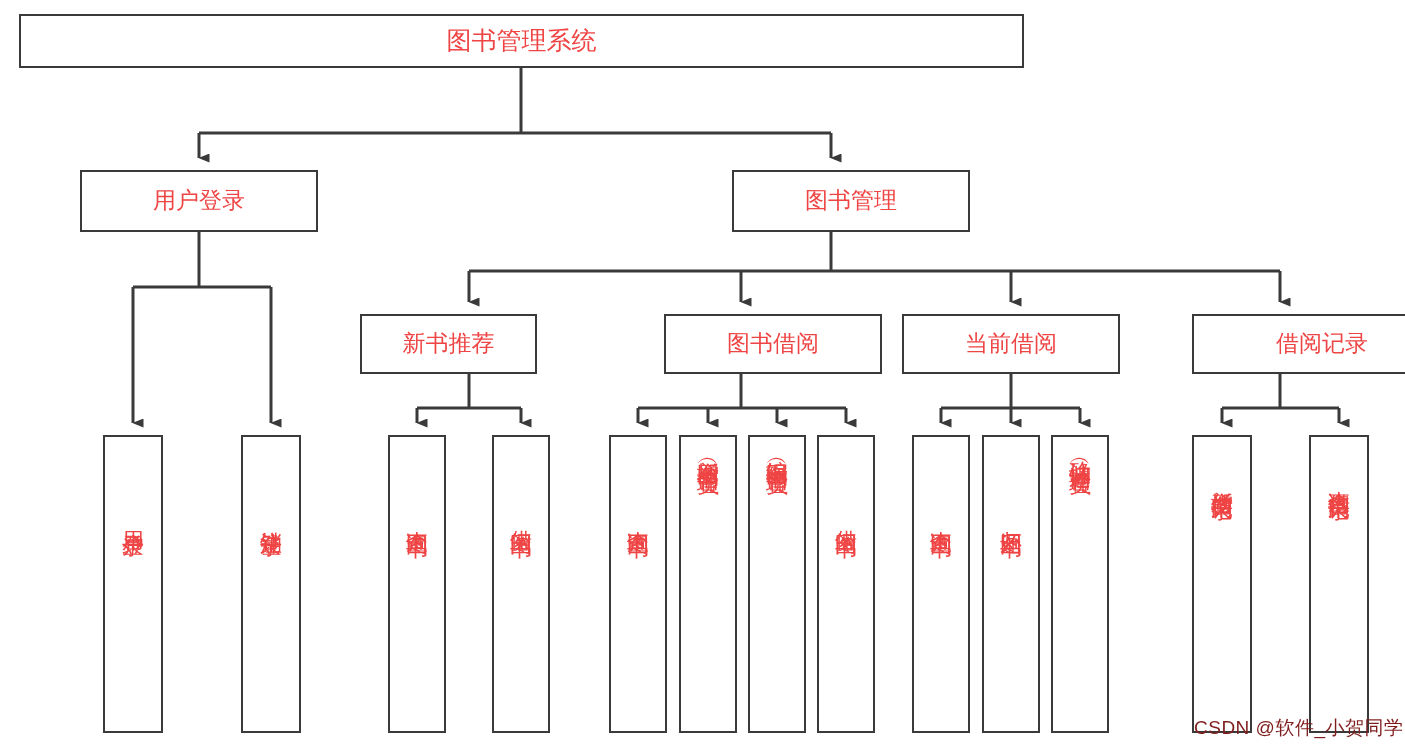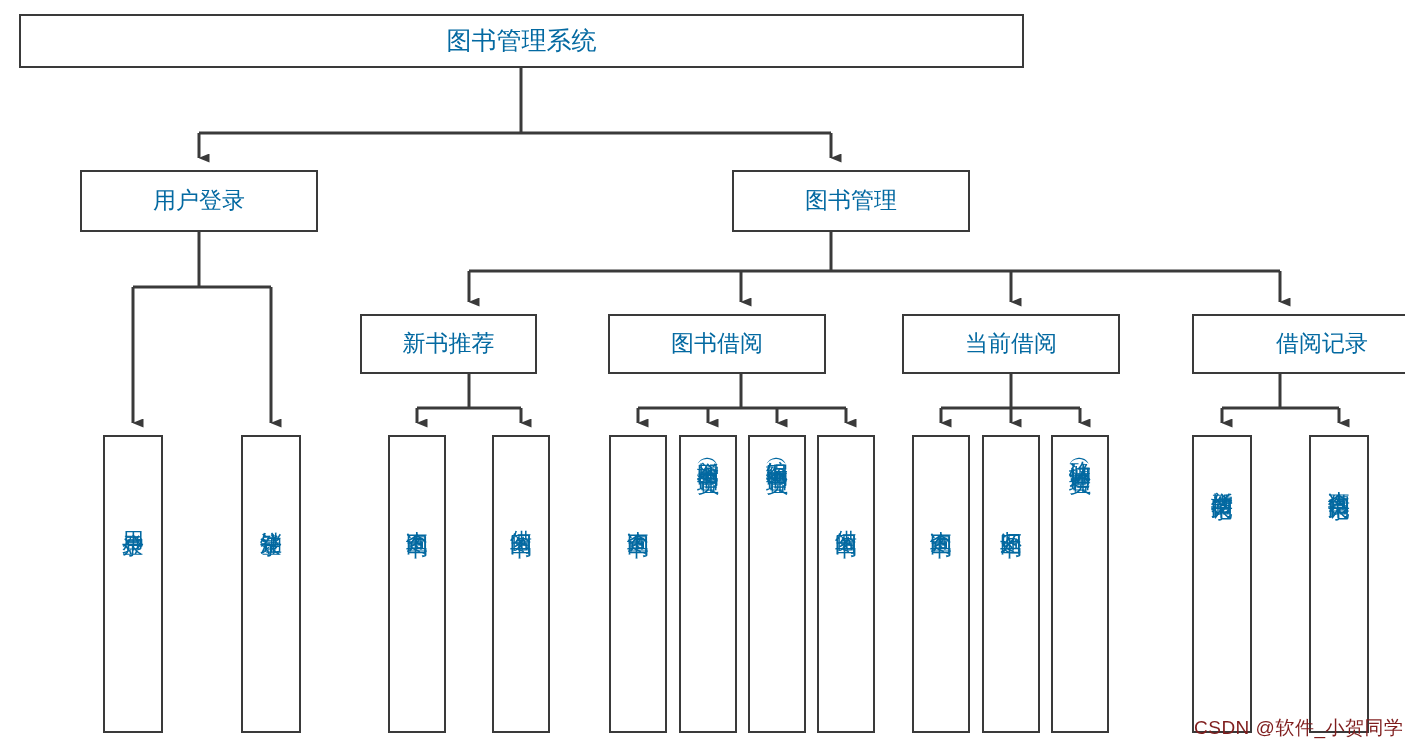--- a/index.html
+++ b/index.html
@@ -30,21 +30,21 @@
     position: absolute;
     box-sizing: border-box;
     background: #ffffff;
     border: 2px solid #3a3a3a;
     display: flex;
     align-items: center;
     justify-content: center;
     z-index: 2;
   }
   .node .node-label {
-    color: #0369a1;
+    color: #ef4444;
     text-align: center;
     line-height: 1.18;
     white-space: nowrap;
   }
   
   .node.level-root .node-label {
     font-size: 25px;
   }
   
   .node.level-1 .node-label,
@@ -141,21 +141,21 @@
   </div>
 
   <div class="node level-1" style="left:712px; top:170px; width:238px; height:62px;margin-left:20px;">
     <span class="node-label">图书管理</span>
   </div>
 
   <div class="node level-2" style="left:360px; top:314px; width:177px; height:60px;">
     <span class="node-label">新书推荐</span>
   </div>
 
-  <div class="node level-2" style="left:608px; top:314px; width:218px; height:60px;">
+  <div class="node level-2" style="left:664px; top:314px; width:218px; height:60px;">
     <span class="node-label">图书借阅</span>
   </div>
 
   <div class="node level-2" style="left:902px; top:314px; width:218px; height:60px;font-family:Liberation Serif, serif;">
     <span class="node-label">当前借阅</span>
   </div>
 
   <div class="node level-2" style="left:1172px; top:314px; width:260px; height:60px;margin-left:20px;">
     <span class="node-label">借阅记录</span>
   </div>

